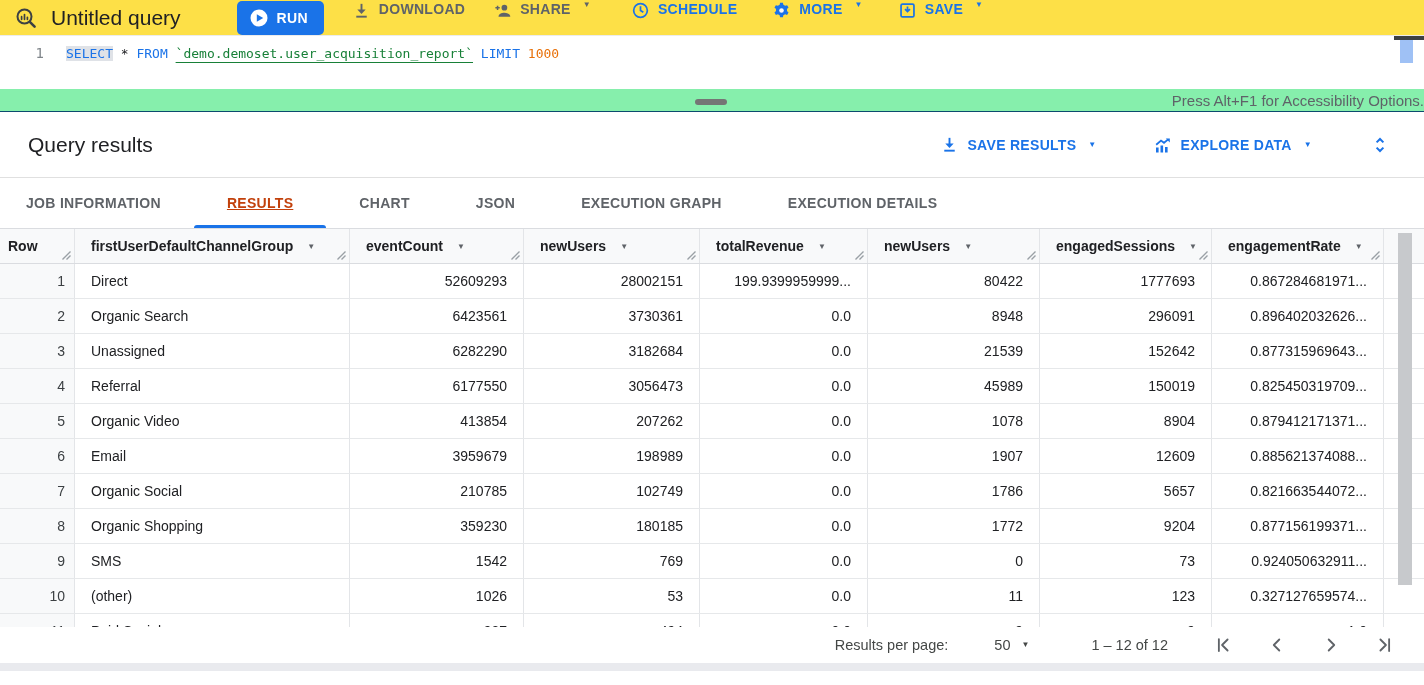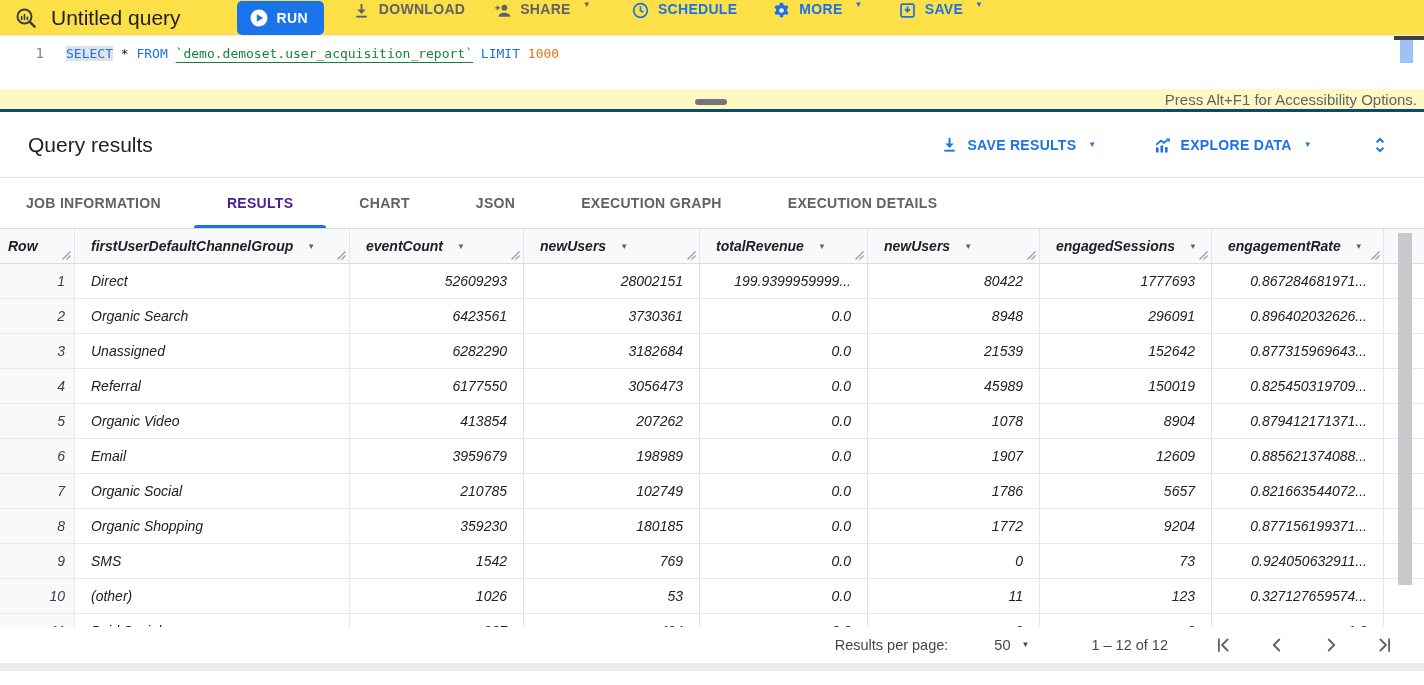--- a/index.html
+++ b/index.html
@@ -30,48 +30,48 @@
   .code-line { padding-top:7px; white-space:pre; font-size:13px; line-height:22px;
                font-family:"DejaVu Sans Mono", monospace; margin-left:14px; color:#202124; }
   .tk-keyword, .tk-keyword-selected { color:#1a73e8; }
   .tk-keyword-selected { background:#dfe2e7; }
   .tk-table-ref { color:#188038; text-decoration:underline; text-underline-offset:4px; }
   .tk-number { color:#e8710a; }
   .ed-shadow { position:absolute; top:0; right:0; width:30px; height:4px; background:#3c4043; }
   .ed-thumb { position:absolute; top:4px; right:11px; width:13px; height:23px; background:#9fc1f5; }
 
   
-  .a11y { height:23px; background:#fef9c3; border-bottom:3px solid #0c4a6e;
+  .a11y { height:23px; background:#86efac; border-bottom:1px solid #0c4a6e;
           position:relative; display:flex; align-items:center; justify-content:flex-end;
-          padding-right:7px; }
+          }
   .a11y-text { font-size:15px; color:#5f6368; }
   .splitter-handle { position:absolute; left:695px; top:10px; width:32px; height:6px;
                      border-radius:3px; background:#757575; }
 
   
   .results-header { height:66px; background:#fff; display:flex; align-items:center;
                     padding:0 20px 0 28px; border-bottom:1px solid #e0e0e0; }
   .rh-title { font-size:21px; color:#202124; }
   .rh-spacer { flex:1; }
   .rh-btn { display:inline-flex; align-items:center; gap:8px; color:#1a73e8;
             font-size:14px; font-weight:700; letter-spacing:.3px; }
   .rh-btn + .rh-btn { margin-left:56px; }
   .collapse-btn { margin-left:58px; margin-right:14px; display:inline-flex; }
 
   
   .tabs { height:51px; display:flex; border-bottom:1px solid #dadce0; background:#fff; }
   .tab { position:relative; display:flex; align-items:center; padding:0 33px;
          font-size:14px; font-weight:700; letter-spacing:.3px; color:#5f6368; }
   .tab:first-child { padding-left:26px; }
-  .tab.active { color:#4c1d95; }
+  .tab.active { color:#c2410c;text-decoration:underline; }
   .tab.active::after { content:""; position:absolute; left:0; right:0; bottom:0;
                        height:3px; background:#1a73e8; border-radius:3px 3px 0 0; }
 
   
-  .table-area { height:398px; overflow:hidden; position:relative; background:#fca5a5;font-style:italic; }
+  .table-area { height:398px; overflow:hidden; position:relative; background:#fca5a5; }
   .thead { display:flex; height:35px; background:#f8f9fa; border-bottom:1px solid #dadce0; }
   .hcell { position:relative; display:flex; align-items:center; padding-left:16px;
            border-right:1px solid #e3e5e8; }
   .hcell.col-0 { padding-left:8px; }
   .hlabel { font-size:14px; font-weight:700; color:#202124; }
   .hcaret { font-size:8px; color:#5f6368; margin-left:14px; }
   .grip { position:absolute; right:3px; bottom:3px; width:10px; height:10px; }
   .trow { display:flex; height:35px; border-bottom:1px solid #e6e8ea; background:#fff; }
   .tcell { display:flex; align-items:center; padding-left:16px; font-size:14px;
            color:#202124; border-right:1px solid #e3e5e8; overflow:hidden; }

